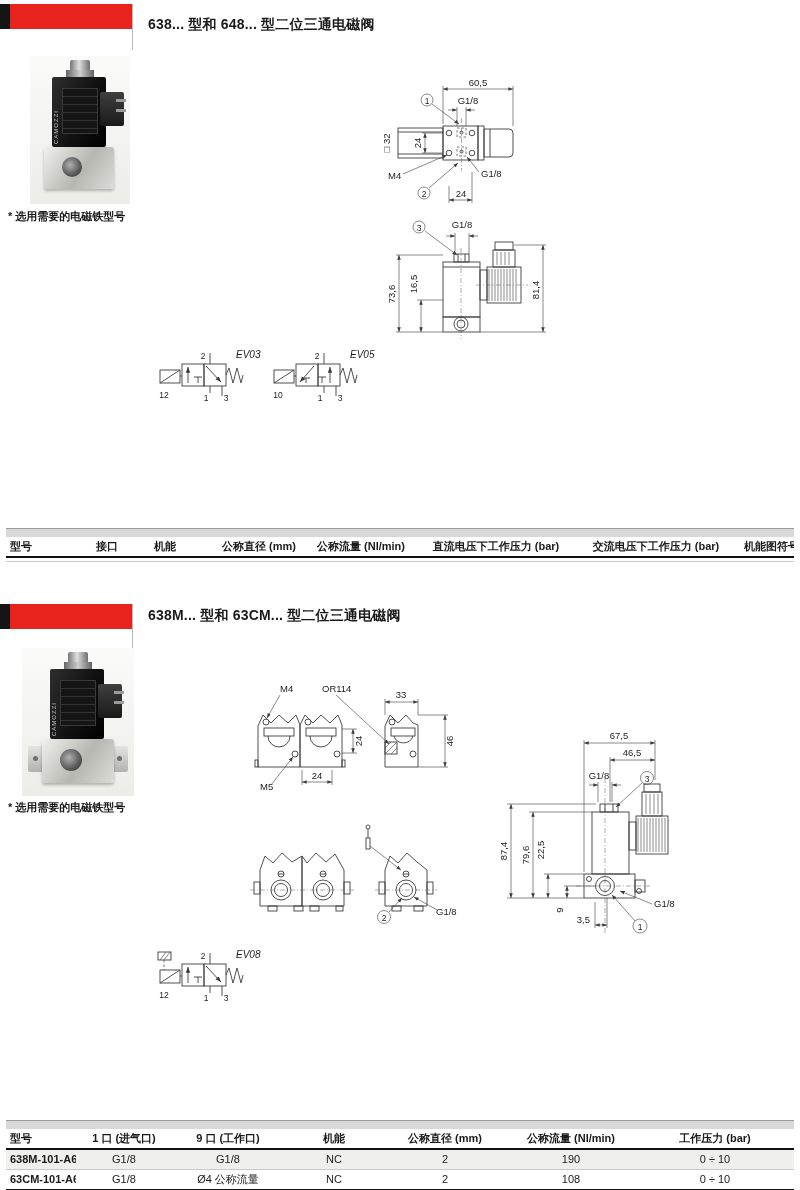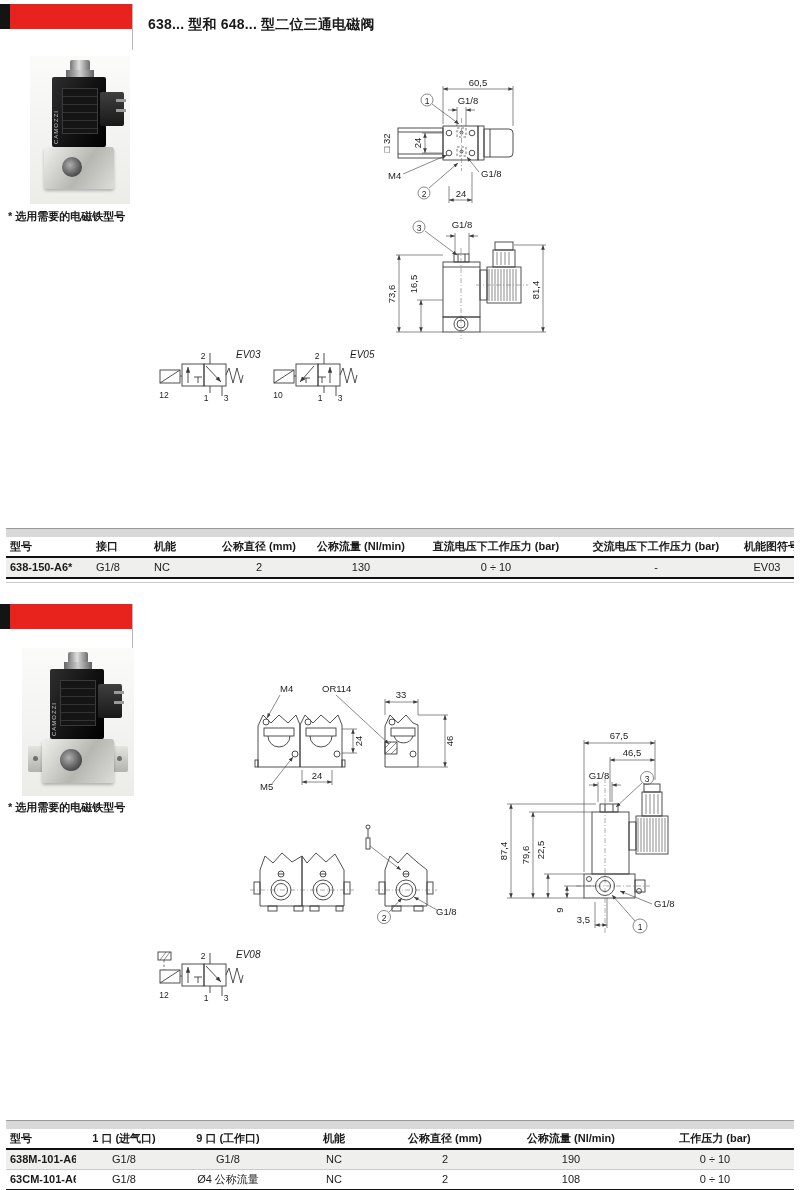--- a/index.html
+++ b/index.html
@@ -257,37 +257,28 @@
           <th class="L">接口</th>
           <th class="L">机能</th>
           <th class="C">公称直径 (mm)</th>
           <th class="C">公称流量 (Nl/min)</th>
           <th class="C">直流电压下工作压力 (bar)</th>
           <th class="C">交流电压下工作压力 (bar)</th>
           <th class="C">机能图符号</th>
         </tr>
       </thead>
       <tbody>
-        <tr>
-          <td class="L b">638-150-A6*</td>
-          <td class="L">G1/8</td>
-          <td class="L">NC</td>
-          <td class="C">2</td>
-          <td class="C">130</td>
-          <td class="C">0 ÷ 10</td>
-          <td class="C">-</td>
-          <td class="C">EV03</td>
-        </tr>
       </tbody>
     </table>
     <div class="afterline"></div>
   </div>
 
   <div class="redbar" style="top:604px"></div>
   <div class="vline" style="left:132px;top:604px;height:46px"></div>
+  <div class="sec-title" style="left:148px;top:607px">638M... 型和 63CM... 型二位三通电磁阀</div>
 
   <div class="photo" style="left:22px;top:648px;width:112px;height:148px">
     <div class="nut" style="left:46px;top:4px;width:20px;height:11px"></div>
     <div class="nut2" style="left:42px;top:14px;width:28px;height:7px"></div>
     <div class="coil" style="left:28px;top:21px;width:54px;height:70px"></div>
     <div class="vlabel" style="left:38px;top:32px;width:34px;height:44px"></div>
     <div class="brand" style="left:29px;top:36px;height:52px">CAMOZZI</div>
     <div class="conn" style="left:76px;top:36px;width:24px;height:34px"></div>
     <div class="pin" style="left:92px;top:43px;width:10px;height:3px"></div>
     <div class="pin" style="left:92px;top:53px;width:10px;height:3px"></div>

